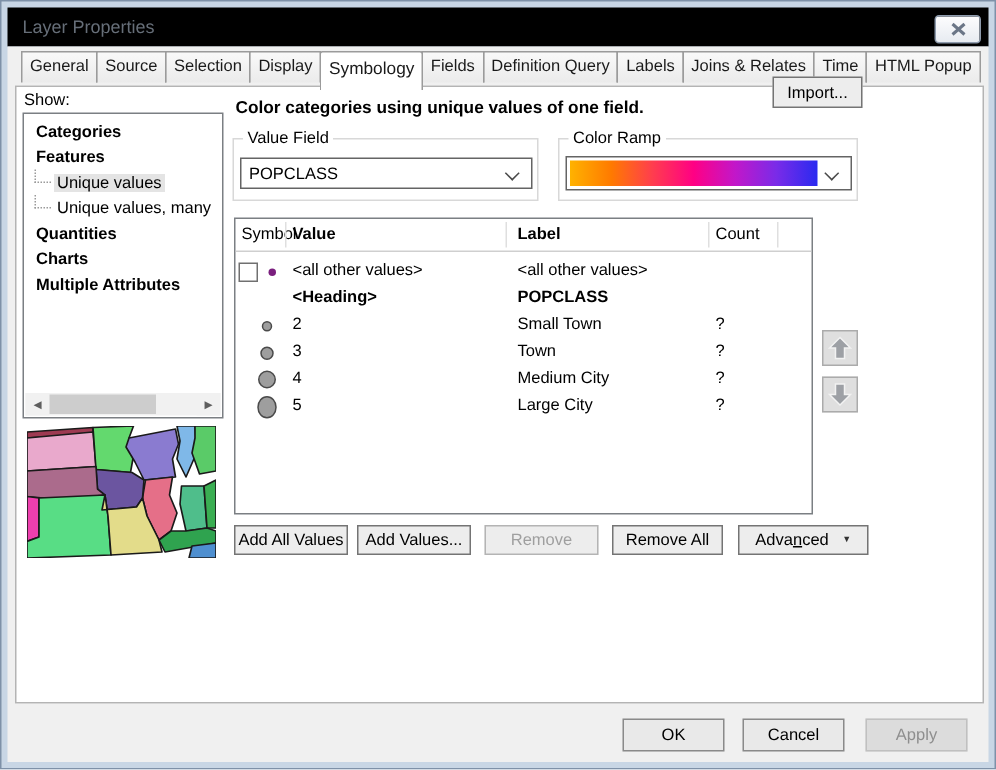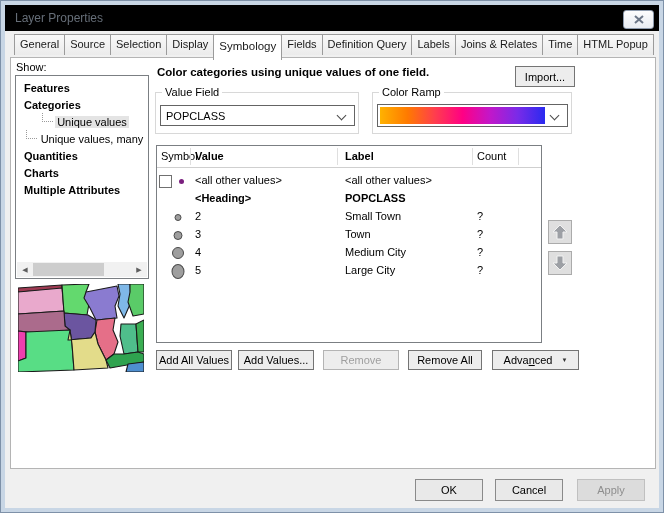--- a/index.html
+++ b/index.html
@@ -24,21 +24,21 @@
     border-radius:2px 2px 0 0;position:relative;z-index:4;font-size:11.5px;}
   .tabpage{position:absolute;left:9px;top:56px;width:646px;height:412px;background:#FFFFFF;
     border:1px solid #B4B4B4;z-index:1;}
   
   .show-label{position:absolute;left:15px;top:60px;z-index:2;}
   .tree{position:absolute;left:14px;top:74px;width:134px;height:204px;background:#FFF;
     border:1px solid #7B7F83;z-index:2;overflow:hidden;}
   .tree-item{height:17px;display:flex;align-items:center;padding-left:6px;white-space:nowrap;}
   .tree-item.bold{font-weight:bold;}
   .tree-item .branch{display:none;}
-  .tree-item.child{padding-left:7px;justify-content:center;}
+  .tree-item.child{padding-left:7px;}
   .tree-item.child .branch{display:inline-block;width:11px;height:9px;margin:-9px 2px 0 0;
     border-left:1px dotted #9A9A9A;border-bottom:1px dotted #9A9A9A;}
   .tree-item.selected .ti-label{background:#E4E4E4;}
   .ti-label{padding:0 2px;}
   .tree-items{padding-top:3px;}
   .hscroll{position:absolute;left:1px;right:1px;bottom:1px;height:15px;background:#F1F1F1;display:flex;}
   .sb-btn{width:16px;height:15px;background:#F1F1F1;color:#5E5E5E;font-size:7px;
     display:flex;align-items:center;justify-content:center;}
   .sb-track{flex:1;position:relative;}
   .sb-thumb{position:absolute;left:0;top:1px;height:13px;width:72%;background:#CDCDCD;}
@@ -113,24 +113,24 @@
     <div class="tab">Time</div>
     <div class="tab">HTML Popup</div>
   </div>
   <div class="tabpage"></div>
 
   <span class="show-label" style="z-index:2;position:absolute;left:15px;top:60px;">Show:</span>
 
   <div class="tree">
     <div class="tree-items">
       <div class="tree-item bold">
+          <span class="ti-label">Categories</span>
+        </div>
+      <div class="tree-item bold">
           <span class="ti-label">Features</span>
-        </div>
-      <div class="tree-item bold">
-          <span class="ti-label">Categories</span>
         </div>
       <div class="tree-item child selected">
           <span class="branch"></span>
           <span class="ti-label">Unique values</span>
         </div>
       <div class="tree-item child">
           <span class="branch"></span>
           <span class="ti-label">Unique values, many</span>
         </div>
       <div class="tree-item bold">
@@ -167,21 +167,21 @@
       <polygon points="0,30 46,27 47,42 52,46 22,49 0,47" fill="#AB6B8C"></polygon>
       <polygon points="0,47 8,48 8,74 0,77" fill="#EE3FAE"></polygon>
       <polygon points="8,48 52,46 54,60 56,86 0,88 0,77 8,74" fill="#58DD85"></polygon>
       <polygon points="50,56 73,54 77,48 80,60 88,76 90,84 56,86 54,60 52,46" fill="#E3DC8A"></polygon>
       <polygon points="88,76 96,70 106,70 120,68 126,70 126,78 92,84" fill="#2FA34F"></polygon>
       <polygon points="110,80 126,78 126,88 108,88" fill="#4E8FD0"></polygon>
     </g>
   </svg>
 
   <span class="desc">Color categories using unique values of one field.</span>
-  <div class="btn" style="left:514px;top:65px;width:60px;height:21px;">Import...</div>
+  <div class="btn" style="left:514px;top:50px;width:60px;height:21px;">Import...</div>
 
   <div class="groupbox" style="left:154px;top:91px;width:204px;height:42px;">
     <span class="gb-label">Value Field</span>
     <div class="combo" style="left:4px;top:12px;width:195px;height:21px;">
       <span class="combo-text">POPCLASS</span>
       <span class="chevron"></span>
     </div>
   </div>
 
   <div class="groupbox" style="left:371px;top:91px;width:200px;height:42px;">

